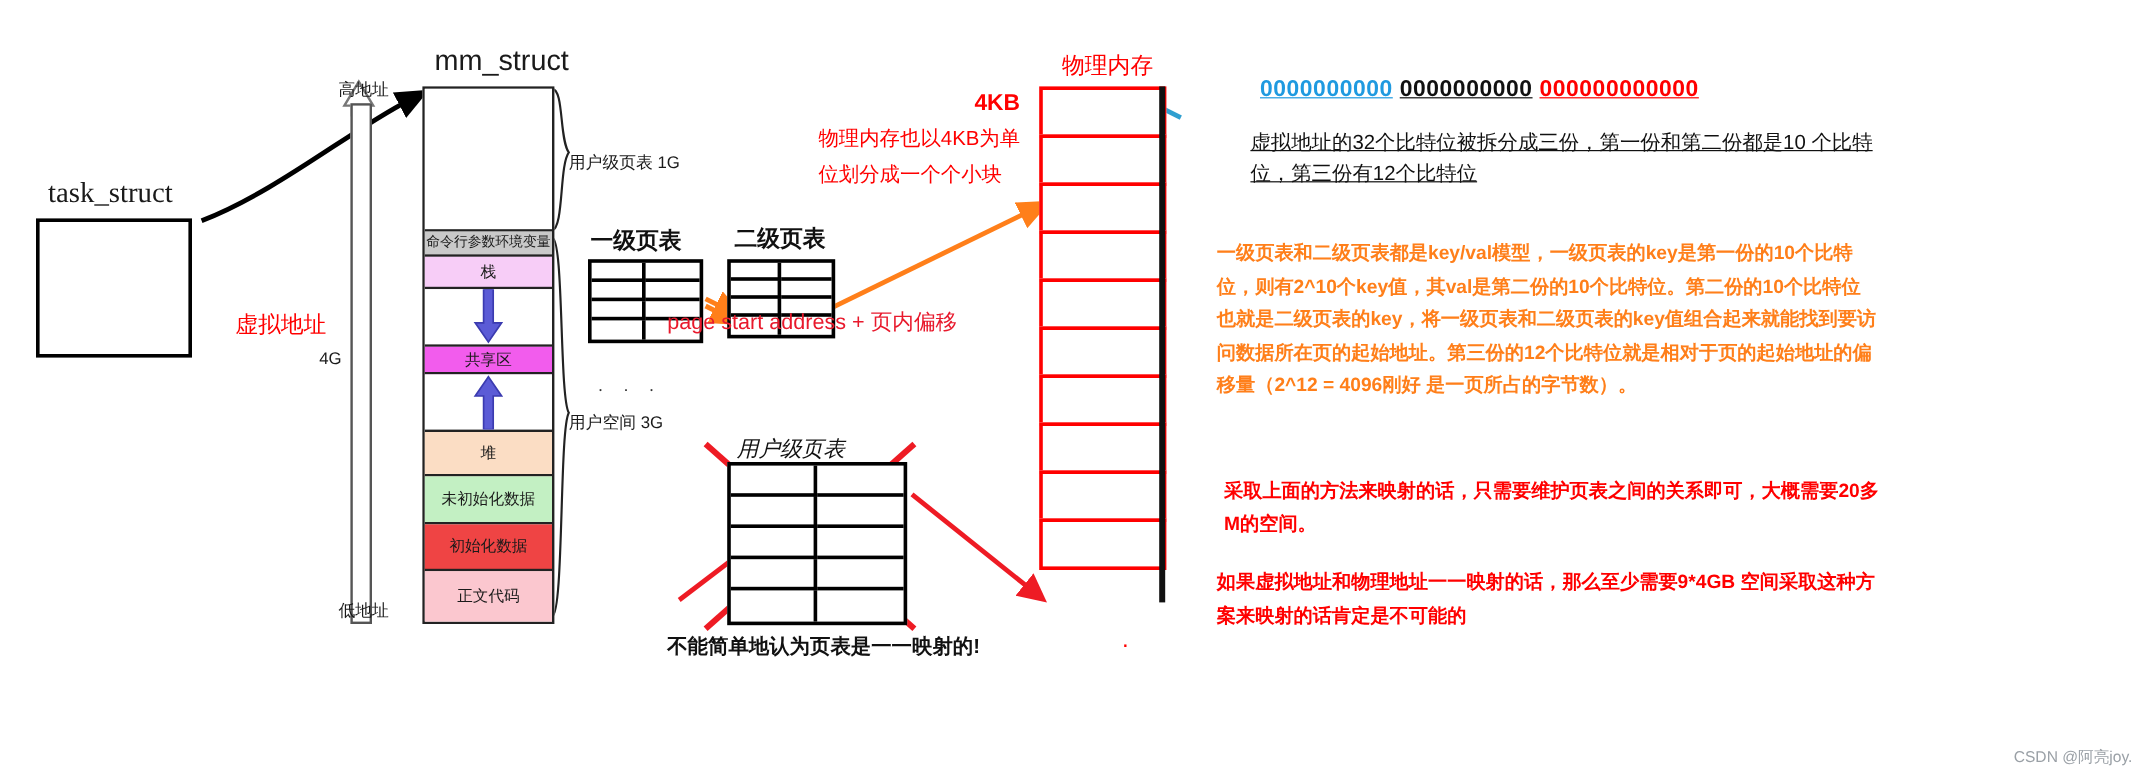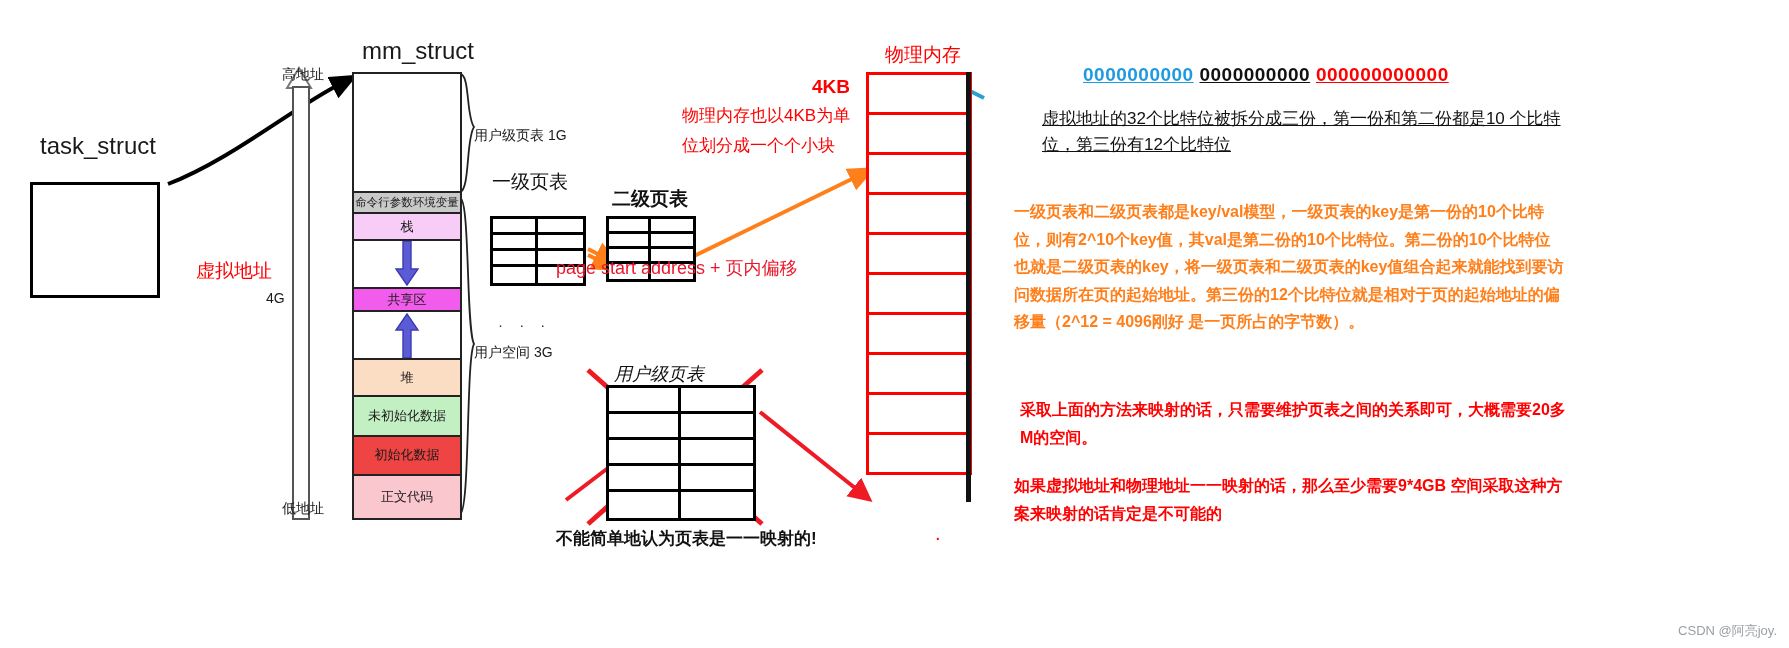--- a/index.html
+++ b/index.html
@@ -3,32 +3,32 @@
 <meta charset="utf-8">
 <style>
   html,body{margin:0;padding:0;}
   body{
     width:1789px;height:648px;position:relative;overflow:hidden;
     background:#ffffff;
     font-family:"Liberation Sans","DejaVu Sans",sans-serif;
     color:#111;
   }
   .abs{position:absolute;}
-  .nowrap{white-space:nowrap;margin-left:33px;}
+  .nowrap{white-space:nowrap;}
   .t-sm{font-size:14px;color:#1a1a1a;}
   .t-title{font-size:24px;color:#1a1a1a;}
   .red{color:#ff0000;}
   .red-b{color:#ff0000;font-weight:bold;}
 
   
   #task-struct-box{
     left:30px;top:182px;width:124px;height:110px;
     border:3px solid #000;background:#fff;
   }
-  #task-struct-label{left:40px;top:132px;}
+  #task-struct-label{left:40px;top:148px;font-family:Liberation Serif, serif;}
 
   
   #vbar{
     left:292px;top:86px;width:14px;height:430px;
     border:2px solid #555;background:#fff;
   }
   #label-high{left:282px;top:66px;font-size:14px;}
   #label-low{left:282px;top:500px;font-size:14px;}
   #label-4g{left:266px;top:290px;font-size:14px;}
   #label-virtual-addr{left:196px;top:258px;font-size:19px;}
@@ -60,21 +60,21 @@
   .seg-text{height:44px;background:#fbc7cf;}
 
   .arrow-down,.arrow-up{
     position:absolute;left:50%;transform:translateX(-50%);
   }
   #label-kernel-space{left:474px;top:127px;font-size:14px;}
   #label-user-space{left:474px;top:344px;font-size:14px;}
   #dots-mid{left:498px;top:316px;font-size:15px;letter-spacing:6px;color:#333;}
 
   
-  #pt1-title{left:492px;top:169px;font-size:19px;font-weight:normal;}
+  #pt1-title{left:492px;top:188px;font-size:19px;font-weight:bold;}
   #pt2-title{left:612px;top:186px;font-size:19px;font-weight:bold;}
   .grid-table{
     border:3px solid #000;background:#fff;box-sizing:border-box;
     display:grid;
   }
   .grid-table .cell{
     border-right:3px solid #000;border-bottom:3px solid #000;box-sizing:border-box;
   }
   .grid-table .cell.lastcol{border-right:none;}
   .grid-table .cell.lastrow{border-bottom:none;}

